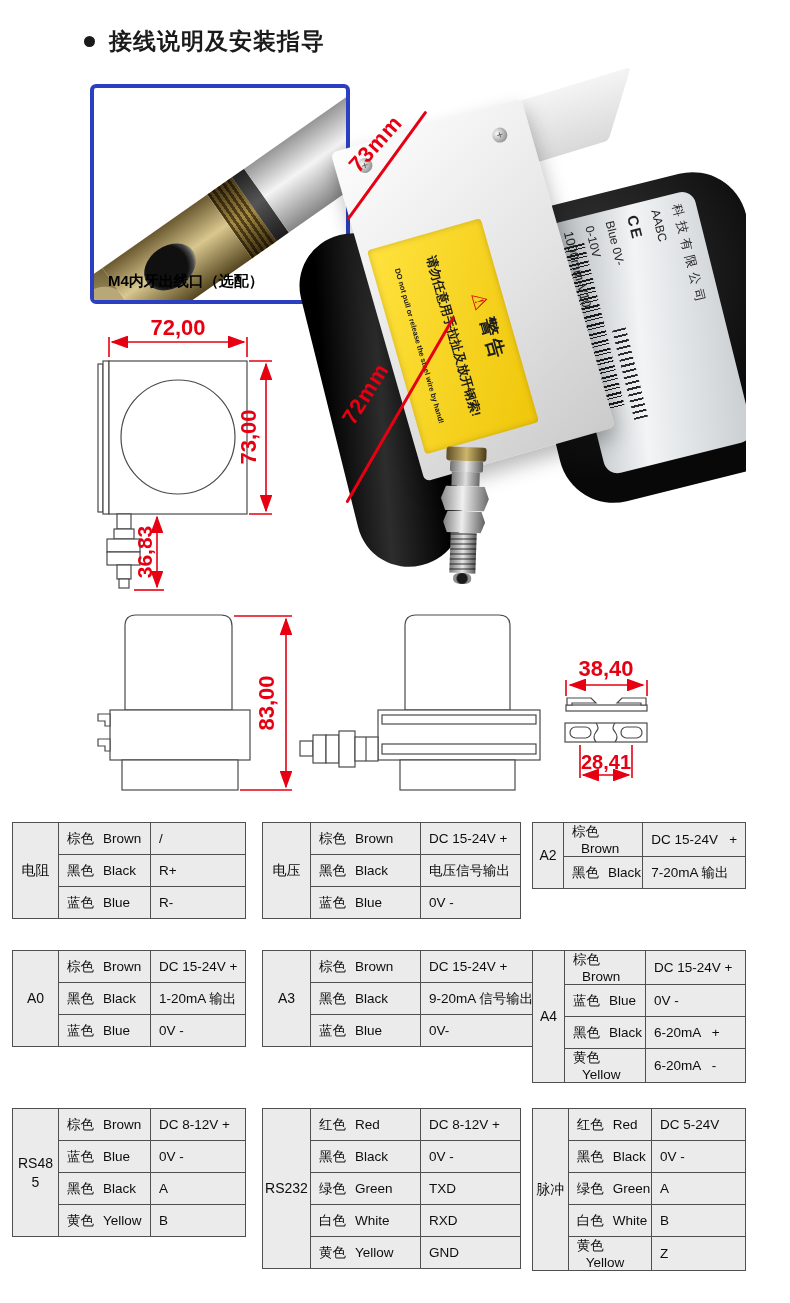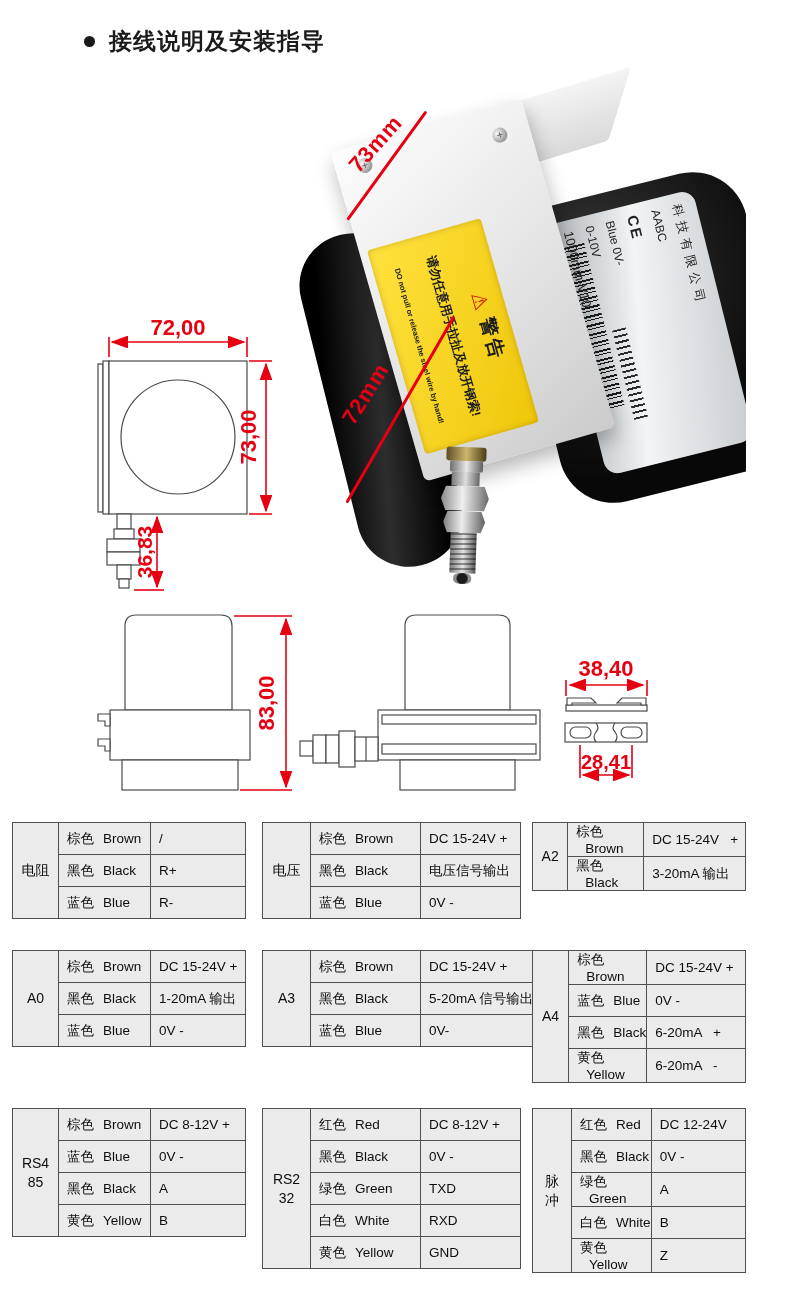--- a/index.html
+++ b/index.html
@@ -70,34 +70,46 @@
   
   svg{position:absolute;overflow:visible;}
   svg .ln{stroke:#4a4a4a;stroke-width:1.2;fill:#fff;}
   svg .lnn{stroke:#4a4a4a;stroke-width:1.2;fill:none;}
   svg .red{stroke:#e60012;stroke-width:1.6;fill:none;}
   svg text.rtxt{fill:#e60012;font-weight:800;font-family:"Liberation Sans",sans-serif;}
   
   .wt{position:absolute;border-collapse:collapse;table-layout:fixed;}
   .wt td{border:1.2px solid #4f4f4f;background:#ebebeb;height:31px;font-size:13.5px;color:#0d0d0d;
          padding:0 0 0 8px;vertical-align:middle;}
-  .wt td.hd{text-align:center;padding:0 8px;word-break:break-all;line-height:1.35;font-size:14px;}
+  .wt td.hd{text-align:center;padding:0 2px;word-break:break-all;line-height:1.35;font-size:14px;}
   .wt td.vc{white-space:pre;}
   .wt .en{margin-left:9px;}
 </style>
 </head>
 <body>
 
 <div class="page">
 
   <div class="title-row">
     <span class="bullet"></span>
     <span class="title-text">接线说明及安装指导</span>
   </div>
 
+  <div class="inset">
+    <div class="cyl">
+      <div class="cyl-tip"></div>
+      <div class="cyl-brass">
+        <div class="hole"></div>
+      </div>
+      <div class="cyl-knurl"></div>
+      <div class="cyl-ring"></div>
+      <div class="cyl-shaft"></div>
+    </div>
+    <div class="inset-caption">M4内牙出线口（选配）</div>
+  </div>
 
   <div class="photo">
     <div class="drum-left"></div>
     <div class="drum-right">
       <div class="drum-label">
         <div class="barcode"></div>
         <div class="barcode2"></div>
         <div class="label-text">
           <div class="co">科技有限公司</div>
           <div>AABC</div>
@@ -256,21 +268,21 @@
           <col style="width: 110px;">
         </colgroup>
         <tbody>
           <tr>
             <td class="hd" rowspan="2">A2</td>
             <td class="cc"><span>棕色</span><span class="en">Brown</span></td>
             <td class="vc">DC 15-24V   +</td>
           </tr>
           <tr>
             <td class="cc"><span>黑色</span><span class="en">Black</span></td>
-            <td class="vc">3-20mA 输出</td>
+            <td class="vc">7-20mA 输出</td>
           </tr>
         </tbody>
       </table>
       <table class="wt" style="left: 12px; top: 950px;">
         <colgroup>
           <col style="width: 46px;">
           <col style="width: 92px;">
           <col style="width: 95px;">
         </colgroup>
         <tbody>
@@ -296,21 +308,21 @@
           <col style="width: 100px;">
         </colgroup>
         <tbody>
           <tr>
             <td class="hd" rowspan="3">A3</td>
             <td class="cc"><span>棕色</span><span class="en">Brown</span></td>
             <td class="vc">DC 15-24V +</td>
           </tr>
           <tr>
             <td class="cc"><span>黑色</span><span class="en">Black</span></td>
-            <td class="vc">5-20mA 信号输出</td>
+            <td class="vc">9-20mA 信号输出</td>
           </tr>
           <tr>
             <td class="cc"><span>蓝色</span><span class="en">Blue</span></td>
             <td class="vc">0V-</td>
           </tr>
         </tbody>
       </table>
       <table class="wt" style="left: 532px; top: 950px;">
         <colgroup>
           <col style="width: 46px;">
@@ -396,21 +408,21 @@
       <table class="wt" style="left: 532px; top: 1108px;">
         <colgroup>
           <col style="width: 46px;">
           <col style="width: 100px;">
           <col style="width: 110px;">
         </colgroup>
         <tbody>
           <tr>
             <td class="hd" rowspan="5">脉冲</td>
             <td class="cc"><span>红色</span><span class="en">Red</span></td>
-            <td class="vc">DC 12-24V</td>
+            <td class="vc">DC 5-24V</td>
           </tr>
           <tr>
             <td class="cc"><span>黑色</span><span class="en">Black</span></td>
             <td class="vc">0V -</td>
           </tr>
           <tr>
             <td class="cc"><span>绿色</span><span class="en">Green</span></td>
             <td class="vc">A</td>
           </tr>
           <tr>

